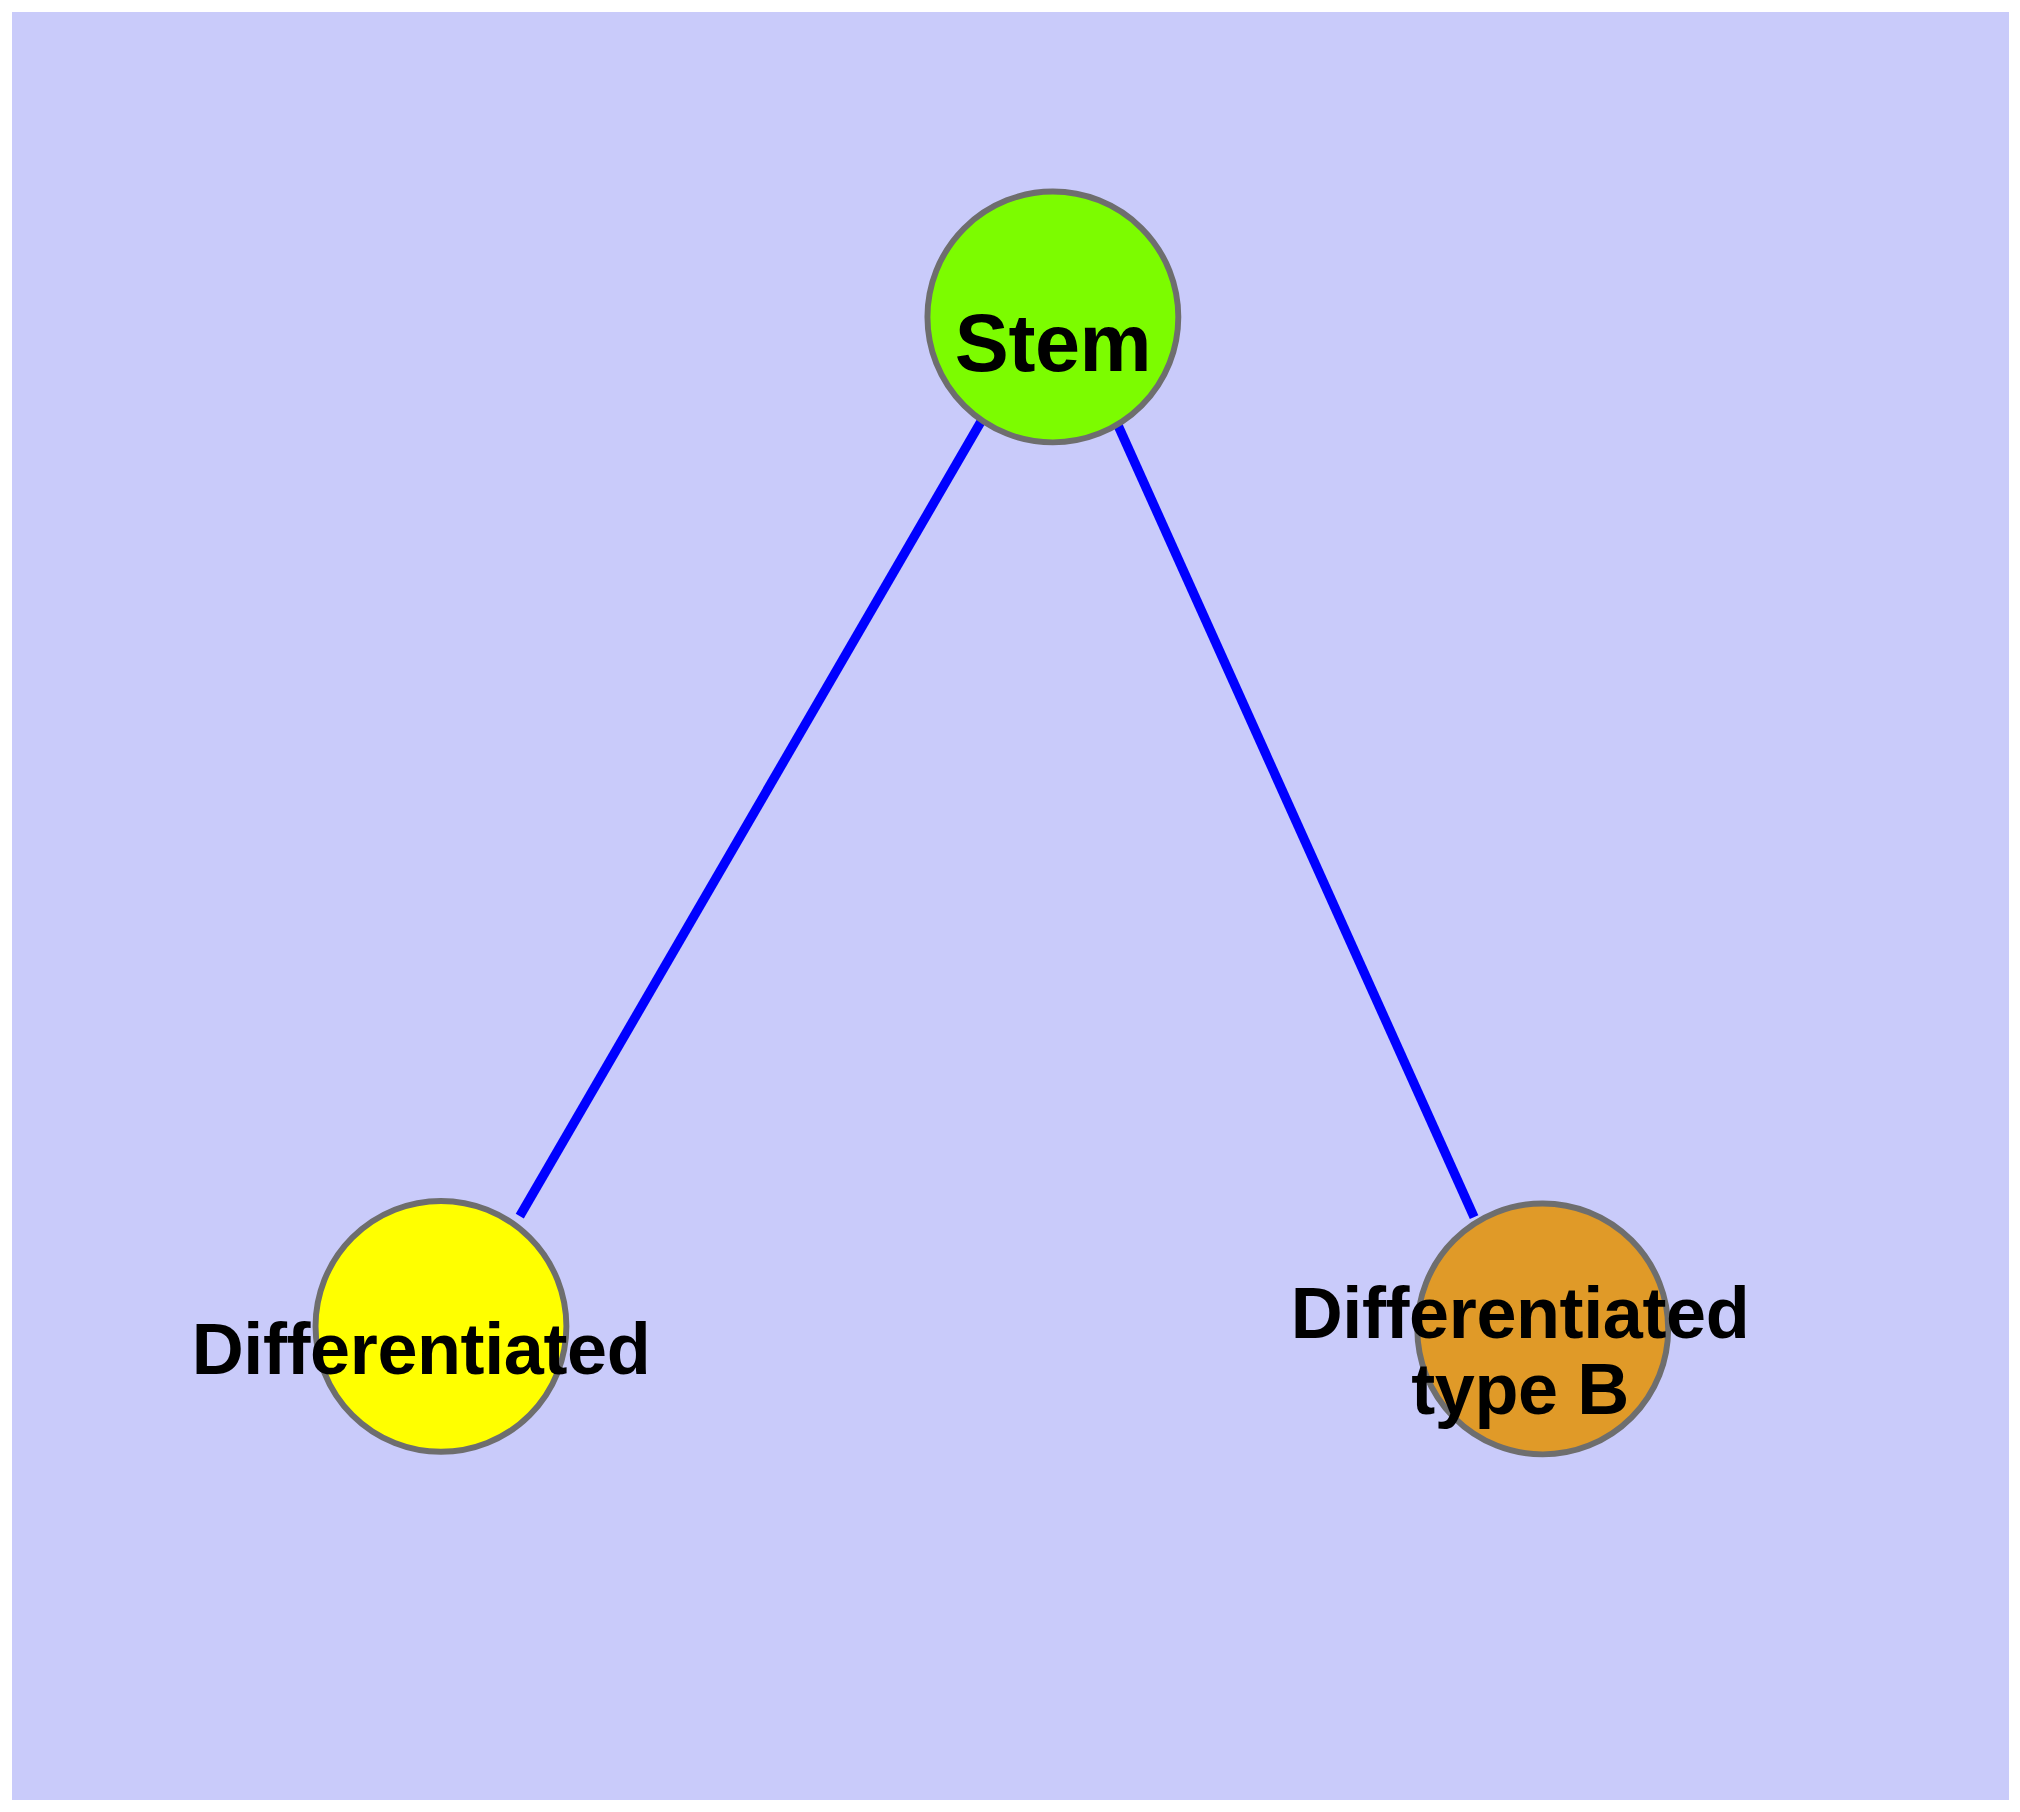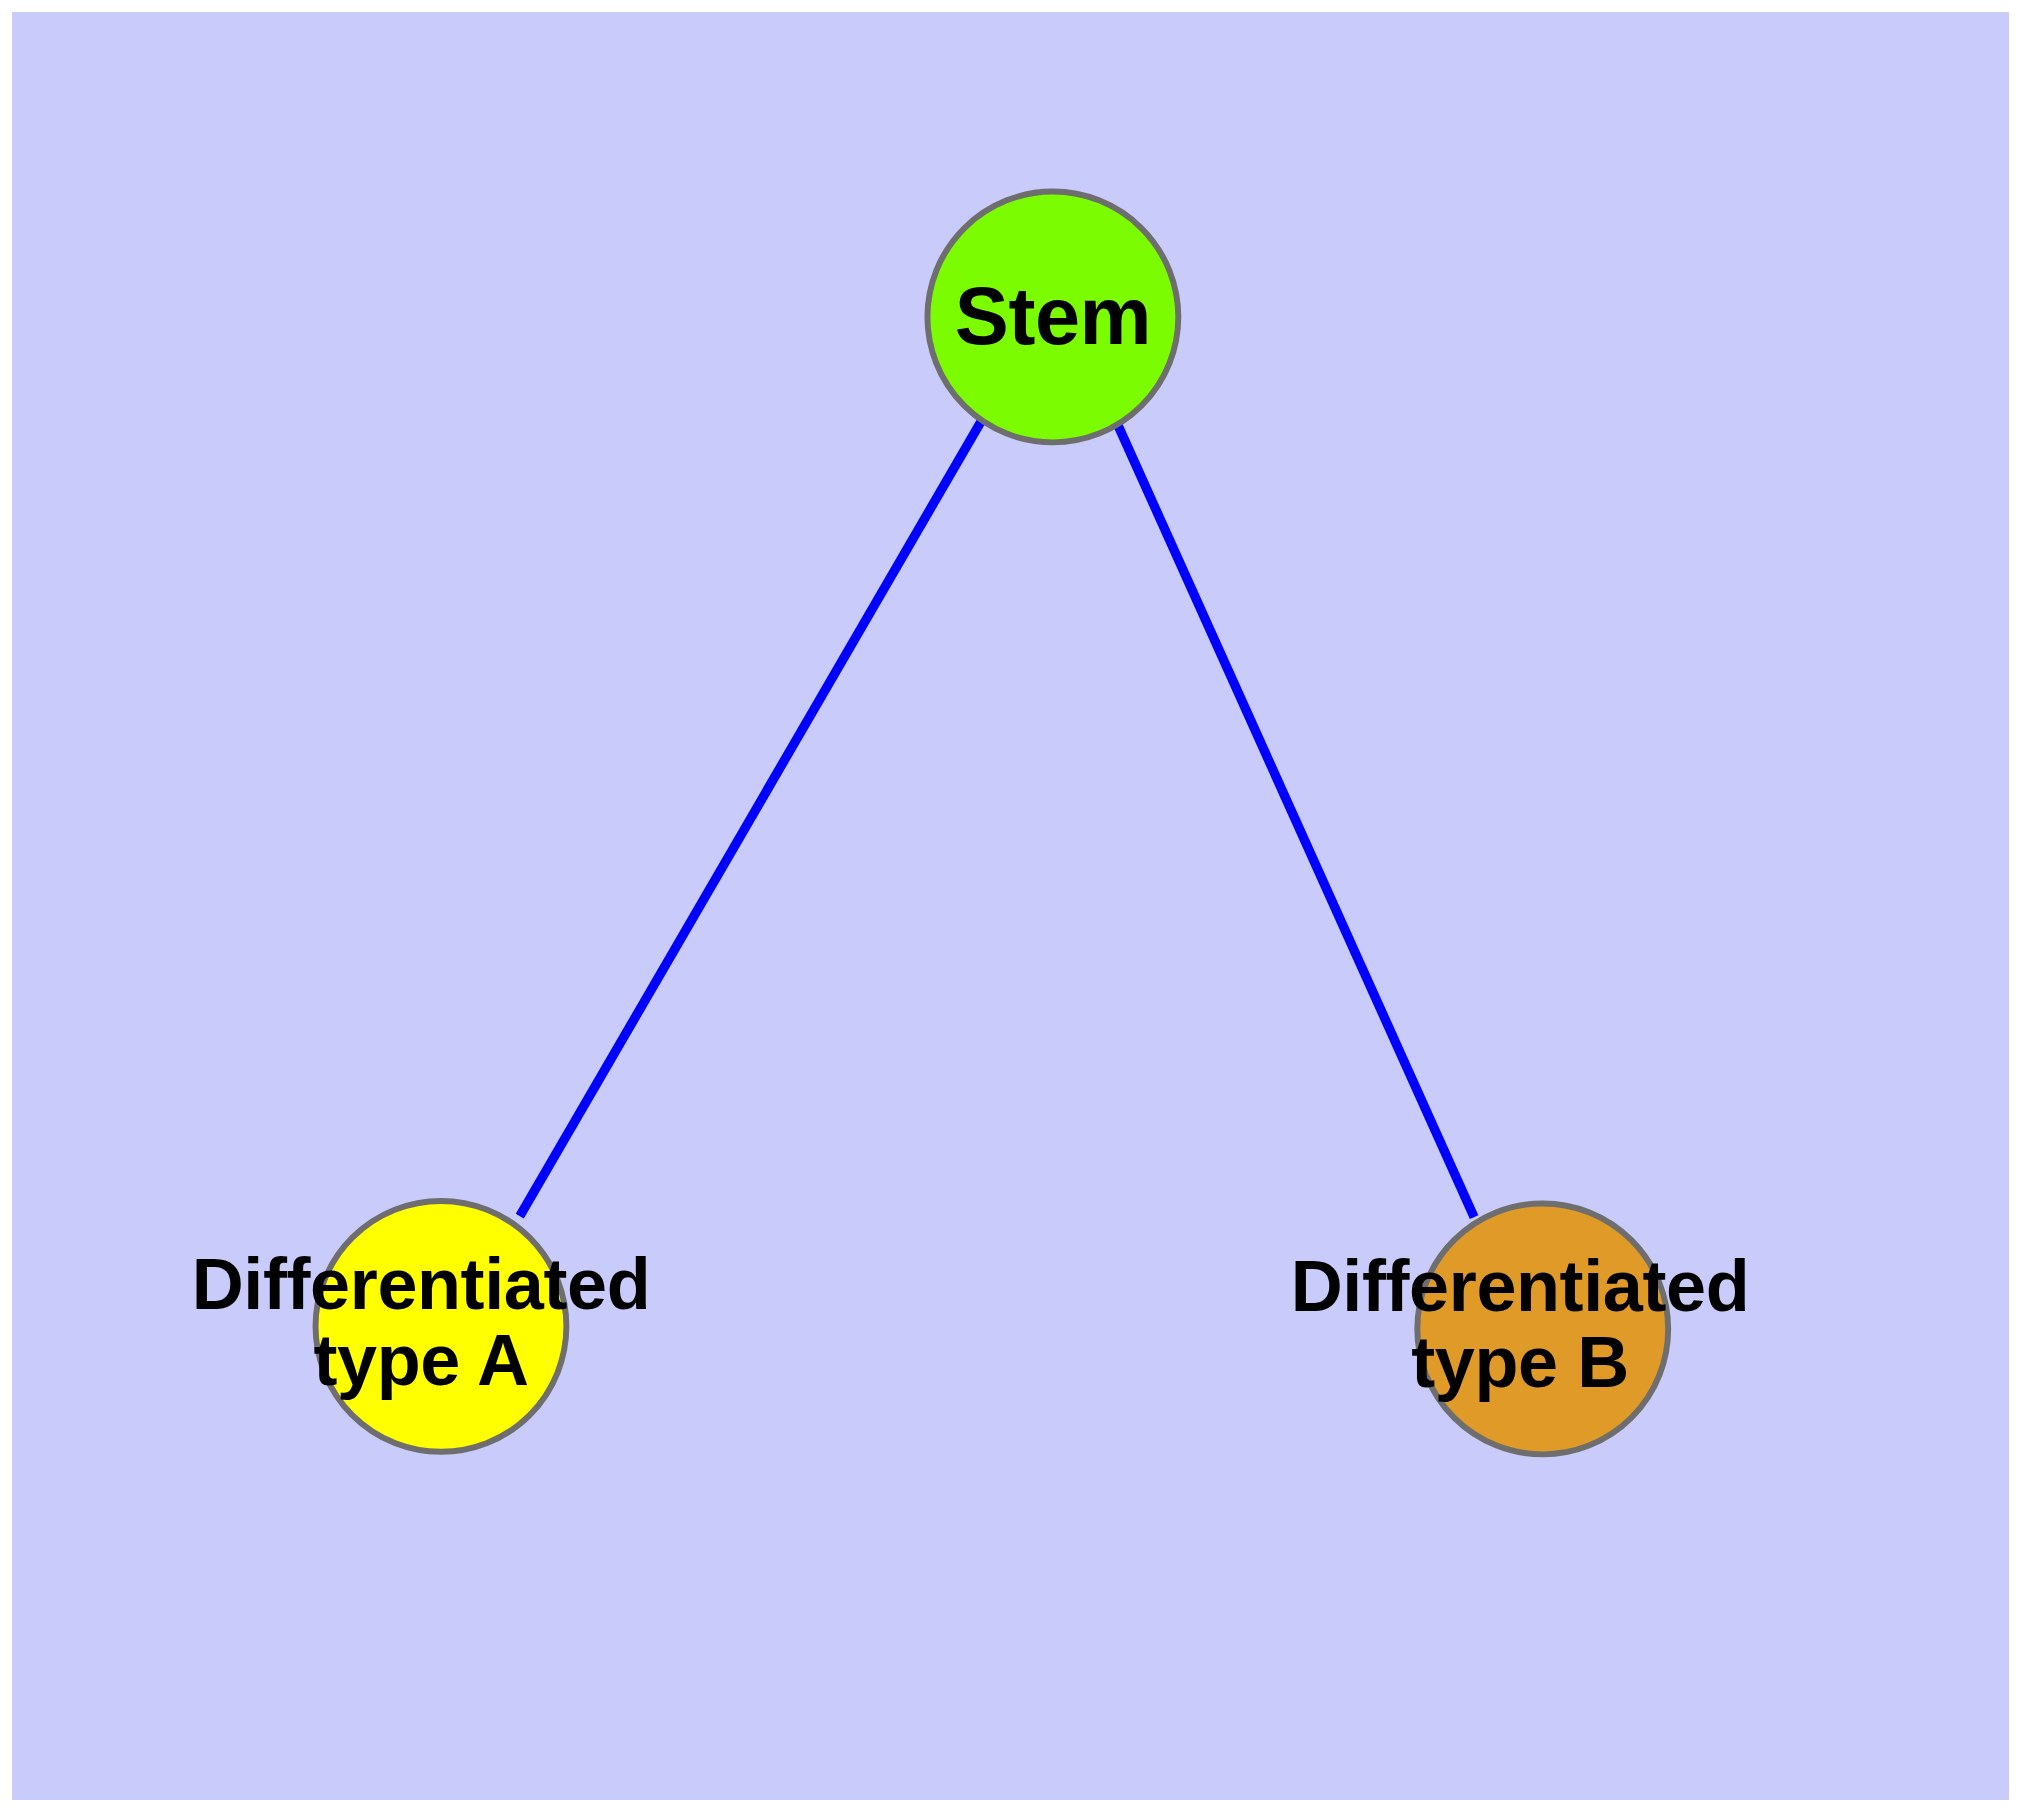--- a/index.html
+++ b/index.html
@@ -35,20 +35,21 @@
   .node-label {
     position: absolute;
     text-align: center;
     color: #000000;
     font-weight: bold;
     white-space: nowrap;
     line-height: 1.06;
     letter-spacing: -0.4px;
     pointer-events: none;
     transform: translate(-50%, -50%);
+    margin-top: 27px;
   }
   .label-stem {
     font-size: 81px;
   }
   .label-leaf {
     font-size: 72px;
   }
 </style>
 </head>
 <body>
@@ -67,21 +68,20 @@
         <circle cx="1820" cy="1568" r="148" fill="#e09a28" stroke="#6e6e6e" stroke-width="7"></circle>
       </g>
   </svg>
 
   <div id="labels-layer">
       <div class="node-label label-stem" style="left: 1053px; top: 317px;">
         <div>Stem</div>
       </div>
       <div class="node-label label-leaf" style="left: 421px; top: 1322px;">
         <div>Differentiated</div>
-        <div>type A</div>
       </div>
       <div class="node-label label-leaf" style="left: 1520px; top: 1324px;">
         <div>Differentiated</div>
         <div>type B</div>
       </div>
     </div>
 </div>
 
 
 </body></html>

